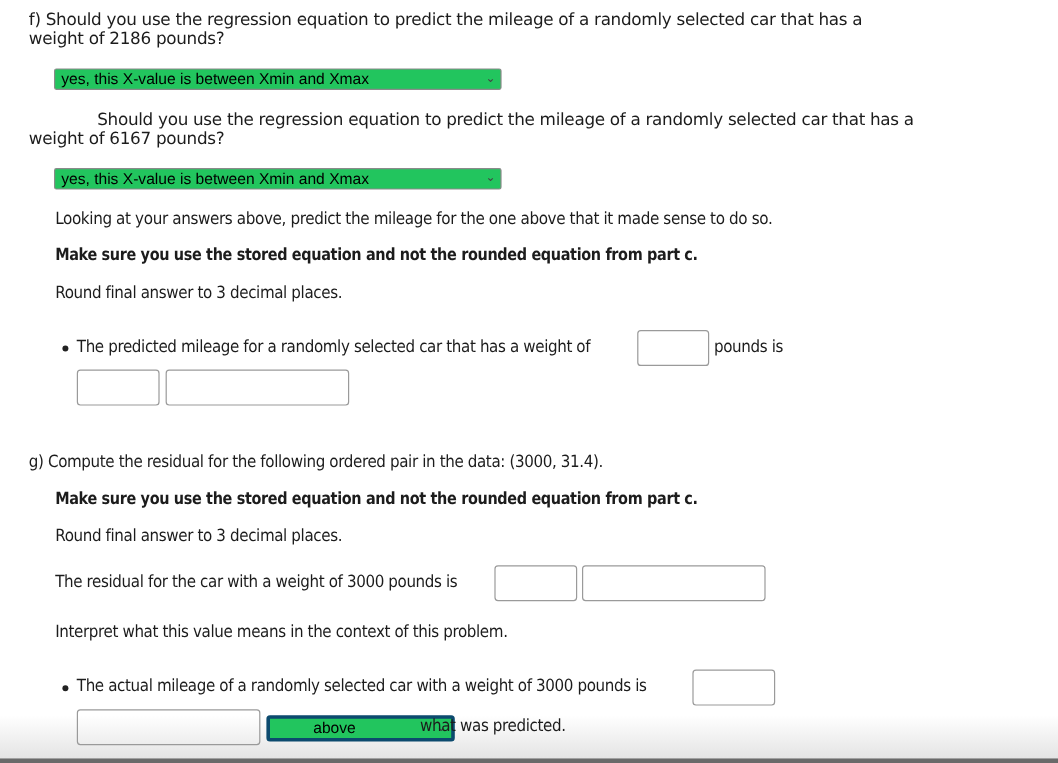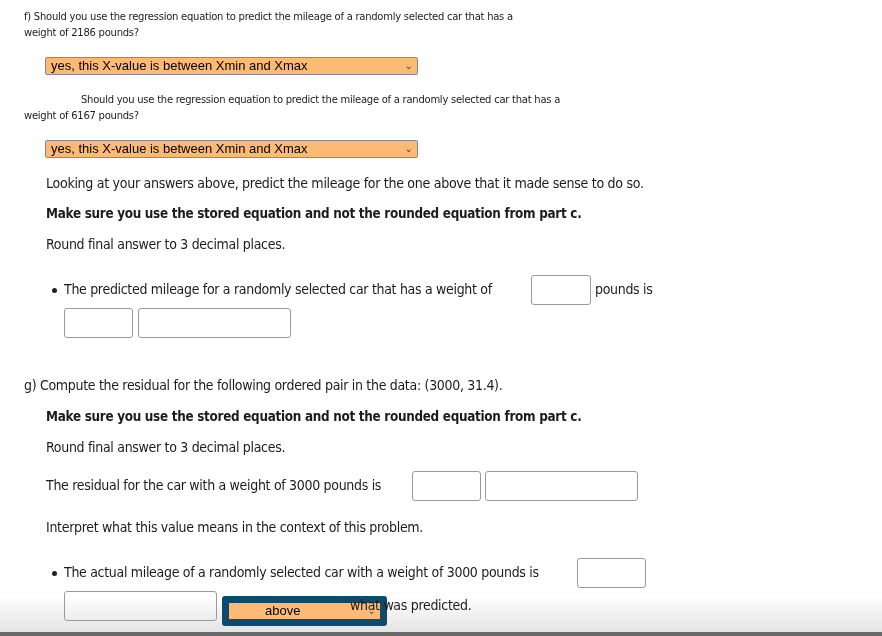--- a/index.html
+++ b/index.html
@@ -2,30 +2,30 @@
 <html><head>
   <meta charset="utf-8">
   <style>
     html, body { margin: 0; padding: 0; }
     body {
       width: 882px; height: 636px; position: relative; overflow: hidden;
       background: #ffffff; color: #1c1c1c;
       font-family: "DejaVu Sans", sans-serif;
     }
     .abs { position: absolute; white-space: nowrap; }
-    .q { font-size: 10px; line-height: 16px; letter-spacing: -0.25px; }
+    .q { font-size: 14px; line-height: 16px; letter-spacing: -0.25px; }
     .body-txt { font-size: 14px; letter-spacing: -0.35px; transform-origin: left center; }
     .bold { font-weight: bold; }
     .sel {
       position: absolute; height: 16px; border: 1px solid #8a8a8a; border-radius: 2px;
-      background: #fdba74; font-family: "Liberation Sans", sans-serif; font-size: 13px;
+      background: #22c55e; font-family: "Liberation Sans", sans-serif; font-size: 13px;
       line-height: 16px; padding: 0 0 0 5px; box-sizing: content-box; color: #000;
     }
     .sel .chev { position: absolute; right: 4px; top: 0; font-size: 10px; color: #444; }
-    .sel.focused { border: 7px solid #0c4a6e; border-radius: 3px; padding-left: 36px; }
+    .sel.focused { border: 3px solid #0c4a6e; border-radius: 3px; padding-left: 36px; }
     .inp {
       position: absolute; border: 1px solid #9a9a9a; border-radius: 3px; background: #fff;
       box-sizing: border-box;
     }
     .bullet { position: absolute; width: 5px; height: 5px; border-radius: 50%; background: #222; }
     .bottom-fade {
       position: absolute; left: 0; right: 0; top: 596px; height: 36px;
       background: linear-gradient(#ffffff, #e4e4e4);
     }
     .bottom-bar { position: absolute; left: 0; right: 0; top: 632px; height: 4px; background: #6a6a6a; }

